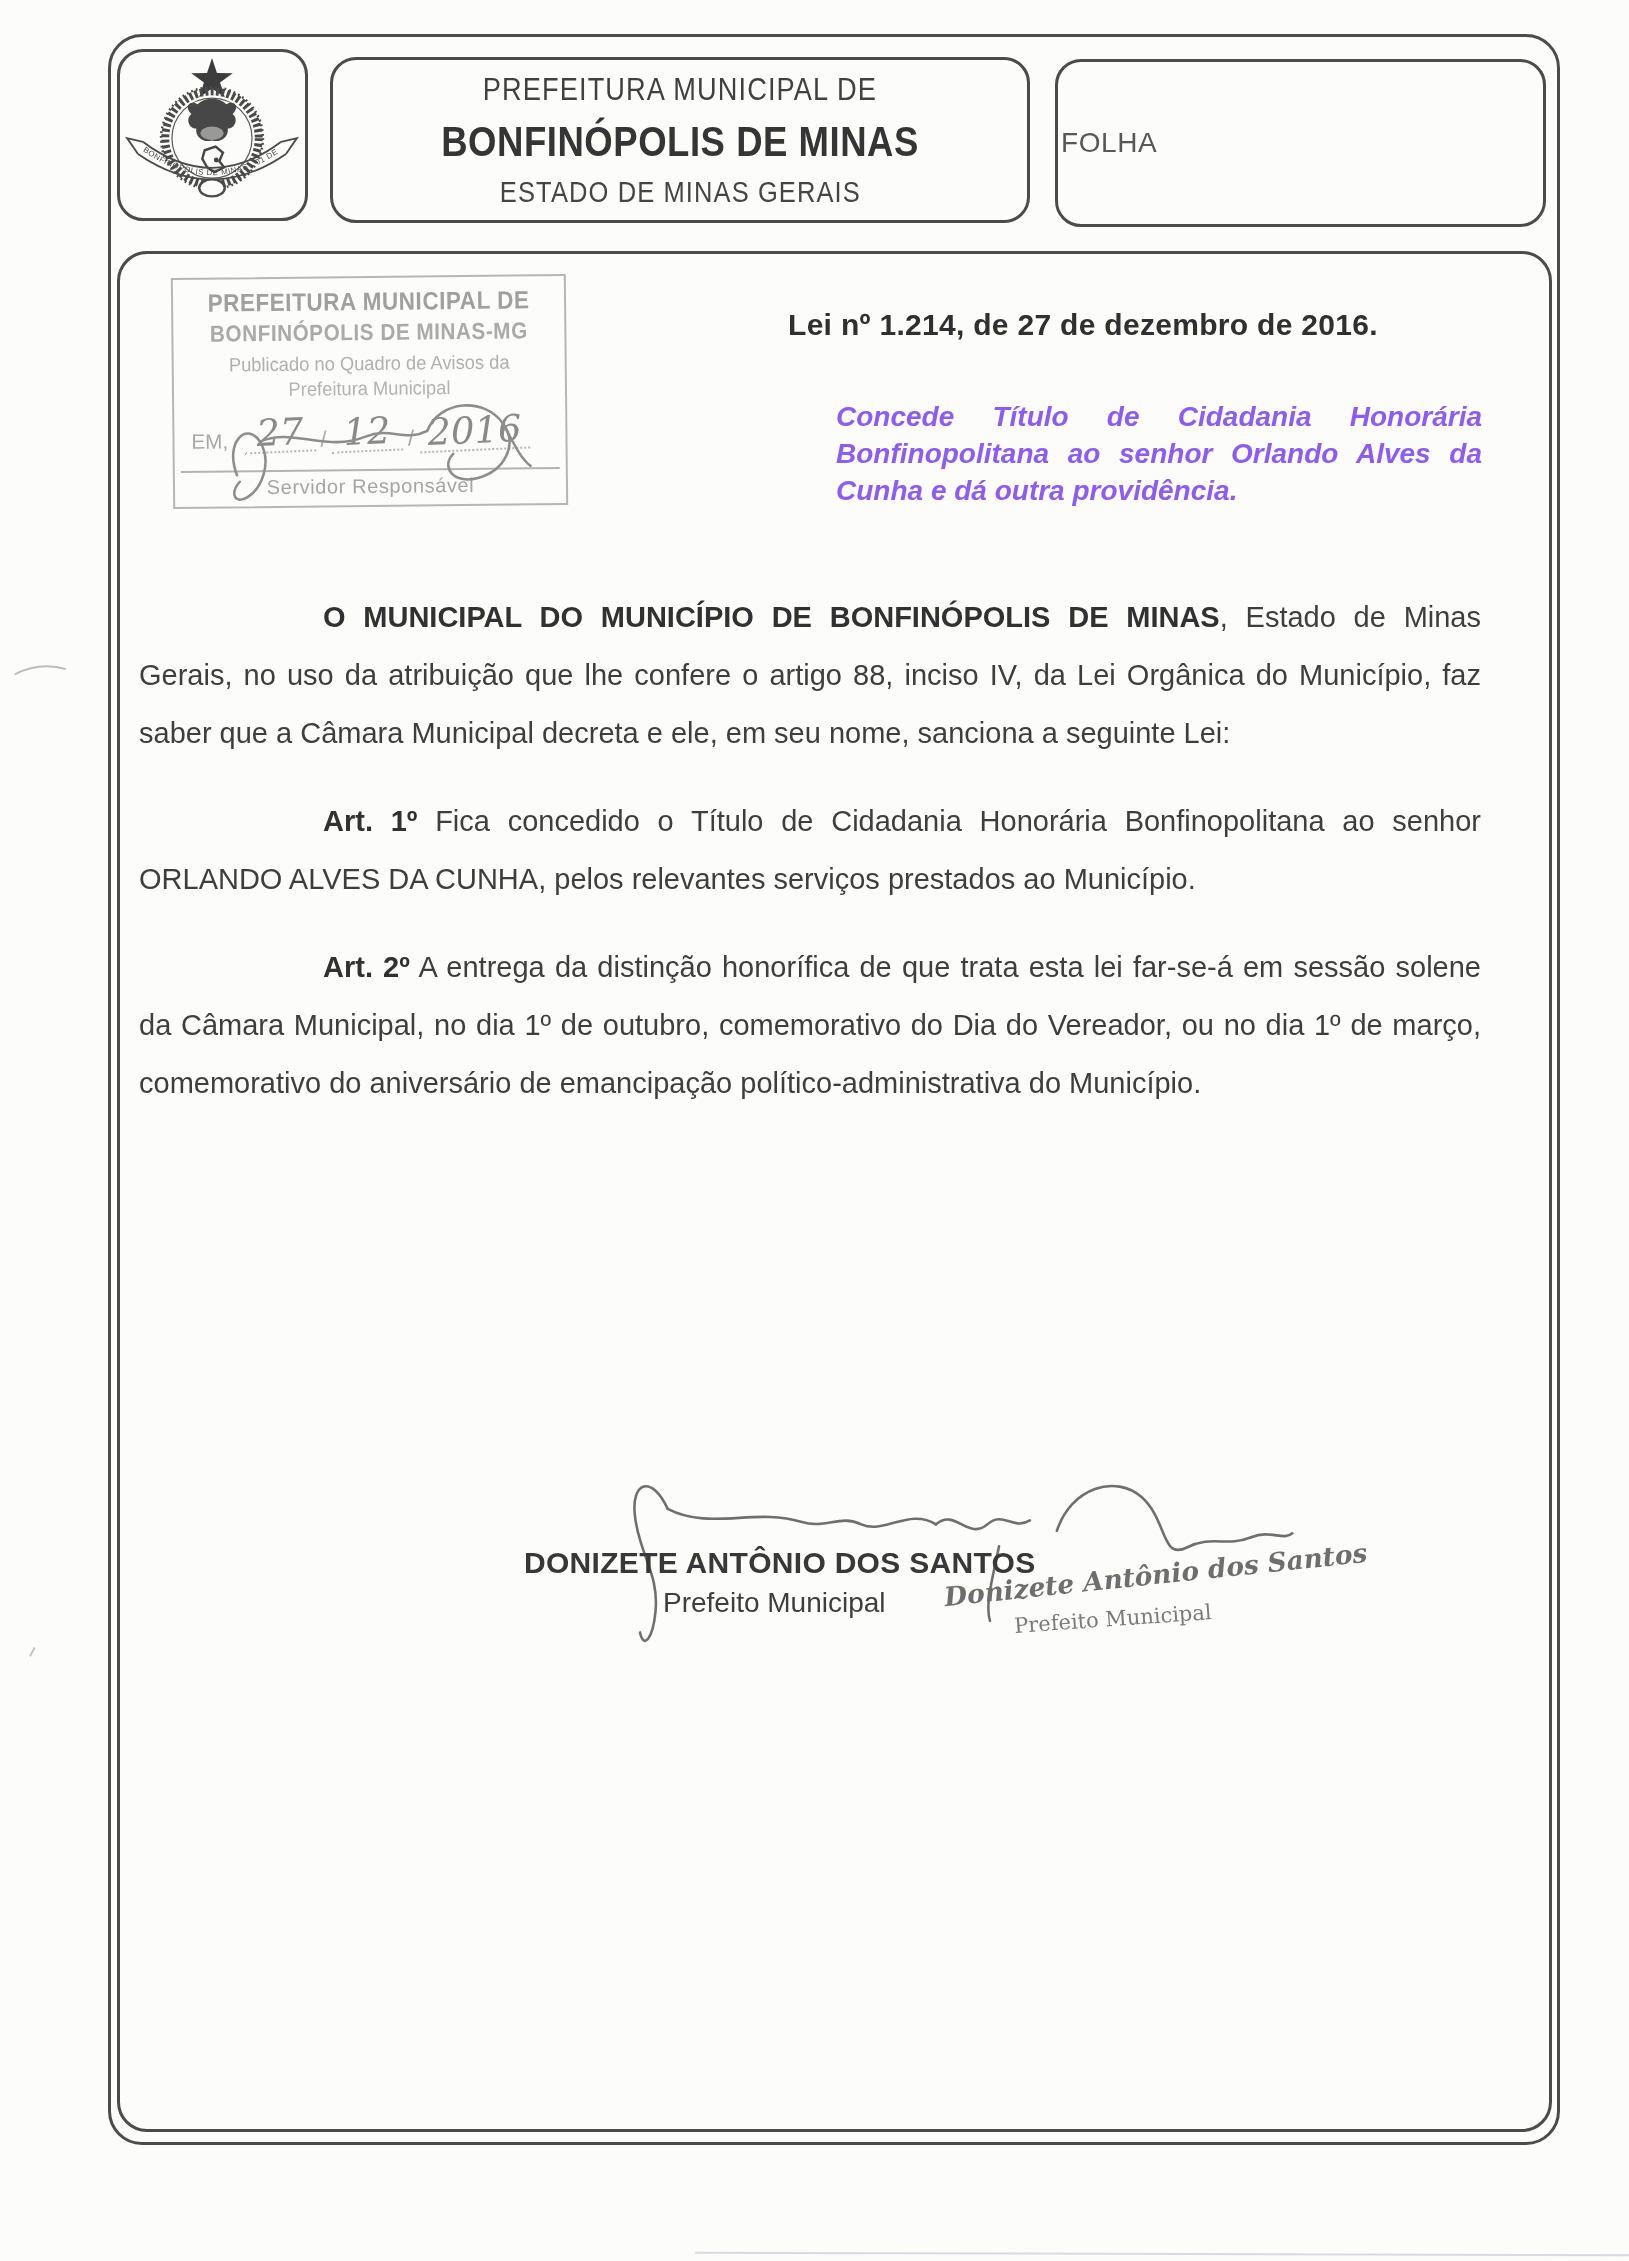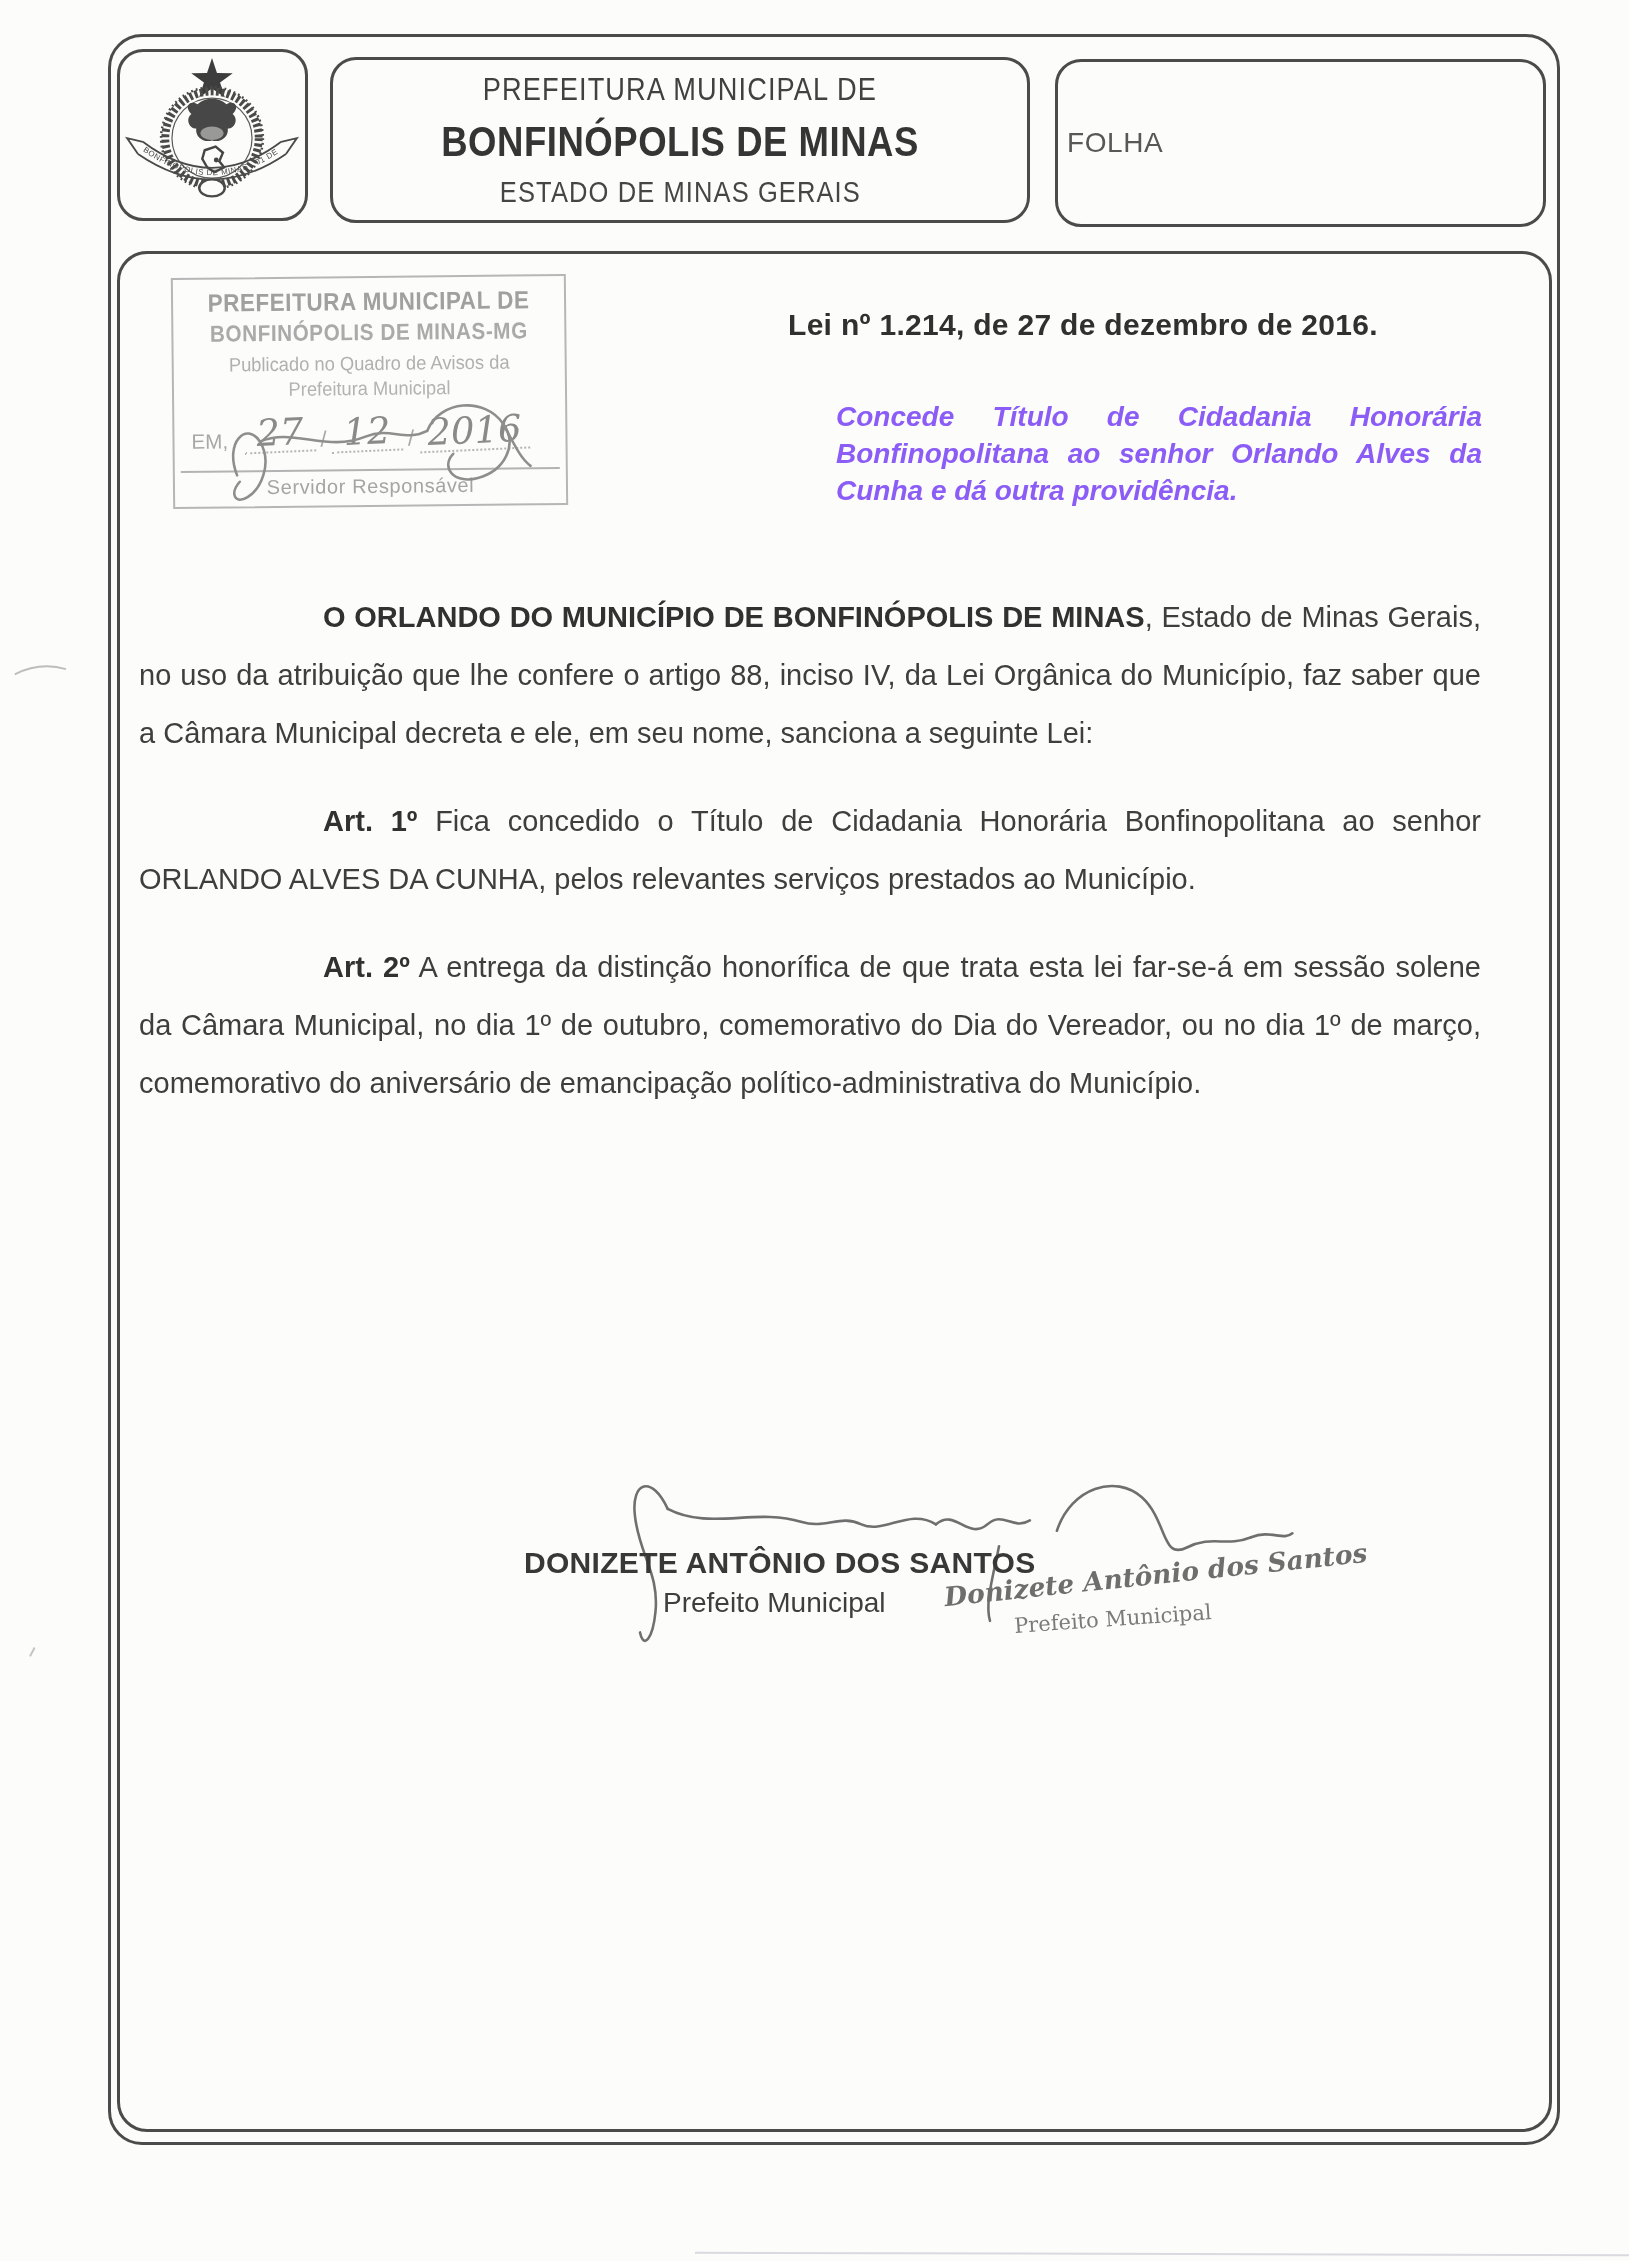--- a/index.html
+++ b/index.html
@@ -16,21 +16,21 @@
   .title-box  { left:330px; top:57px;  width:700px; height:166px; border-radius:26px; background:#fcfcfa;
                 display:flex; flex-direction:column; align-items:center; justify-content:center; gap:9px; padding:9px 6.4px; }
   .folha-box  { left:1055px; top:59px; width:491px;  height:168px; border-radius:26px; background:#fcfcfa;
                 display:flex; align-items:center; }
   .main-box   { left:117px; top:251px; width:1435px; height:1881px; border-radius:30px; background:#fcfcfa; }
 
   .cond { transform:scaleX(.85); transform-origin:center; white-space:nowrap; }
   .org-line1 { font-size:32px; color:#414141; letter-spacing:1.3px; }
   .org-name  { font-size:43px; font-weight:bold; color:#353535; letter-spacing:0.6px; }
   .org-line3 { font-size:30px; color:#454545; letter-spacing:1.3px; }
-  .folha-label { font-size:28px; color:#585858; padding-left:9px; letter-spacing:0.6px; }
+  .folha-label { font-size:28px; color:#585858; padding-left:3px; letter-spacing:0.6px; }
 
   
   .pub-stamp {
     position:absolute; left:172px; top:276px; width:395px; height:231px;
     border:2.6px solid #b6b6b6; transform:rotate(-.6deg); color:#9d9d9d;
     padding-top:9px; text-align:center;
   }
   .pub-stamp .s1 { font-size:25px; font-weight:bold; letter-spacing:0.6px; transform:scaleX(.9); color:#a0a0a0; }
   .pub-stamp .s2 { font-size:23px; font-weight:bold; letter-spacing:0.6px; transform:scaleX(.9); margin-top:2.6px; color:#aaaaaa; }
   .pub-stamp .s3 { font-size:19.3px; margin-top:7.7px; transform:scaleX(.95); color:#b0b0b0; }
@@ -137,21 +137,21 @@
     </svg>
     <div class="resp-divider"></div>
     <div class="resp-label">Servidor Responsável</div>
   </div>
 
   <div class="lei-title">Lei nº 1.214, de 27 de dezembro de 2016.</div>
 
   <div class="ementa">Concede Título de Cidadania Honorária Bonfinopolitana ao senhor Orlando Alves da Cunha e dá outra providência.</div>
 
   <div class="paragraphs">
-      <p class="body-par"><span class="seg-bold">O ORLANDO DO MUNICÍPIO DE BONFINÓPOLIS DE MINAS</span><span>, Estado de Minas Gerais, no uso da atribuição que lhe confere o artigo 88, inciso IV, da Lei Orgânica do Município, faz saber que a Câmara Municipal decreta e ele, em seu nome, sanciona a seguinte Lei:</span></p>
+      <p class="body-par"><span class="seg-bold">O MUNICIPAL DO MUNICÍPIO DE BONFINÓPOLIS DE MINAS</span><span>, Estado de Minas Gerais, no uso da atribuição que lhe confere o artigo 88, inciso IV, da Lei Orgânica do Município, faz saber que a Câmara Municipal decreta e ele, em seu nome, sanciona a seguinte Lei:</span></p>
       <p class="body-par"><span class="seg-bold">Art. 1º</span><span> Fica concedido o Título de Cidadania Honorária Bonfinopolitana ao senhor ORLANDO ALVES DA CUNHA, pelos relevantes serviços prestados ao Município.</span></p>
       <p class="body-par"><span class="seg-bold">Art. 2º</span><span> A entrega da distinção honorífica de que trata esta lei far-se-á em sessão solene da Câmara Municipal, no dia 1º de outubro, comemorativo do Dia do Vereador, ou no dia 1º de março, comemorativo do aniversário de emancipação político-administrativa do Município.</span></p>
     </div>
 
 
   <svg class="sig-svg" width="741" height="193" viewBox="0 0 1150 300">
     <g fill="none" stroke="#6f6f6f" stroke-width="4" stroke-linecap="round">
       <path d="M95,62 C70,8 38,20 44,72 C50,132 82,162 76,222 C72,262 58,282 52,254"></path>
       <path d="M95,62 C160,96 232,60 302,82 C342,94 362,70 396,86 C432,102 470,60 512,86"></path>
       <path d="M512,86 C542,60 562,112 592,86 C616,64 632,96 658,80"></path>

